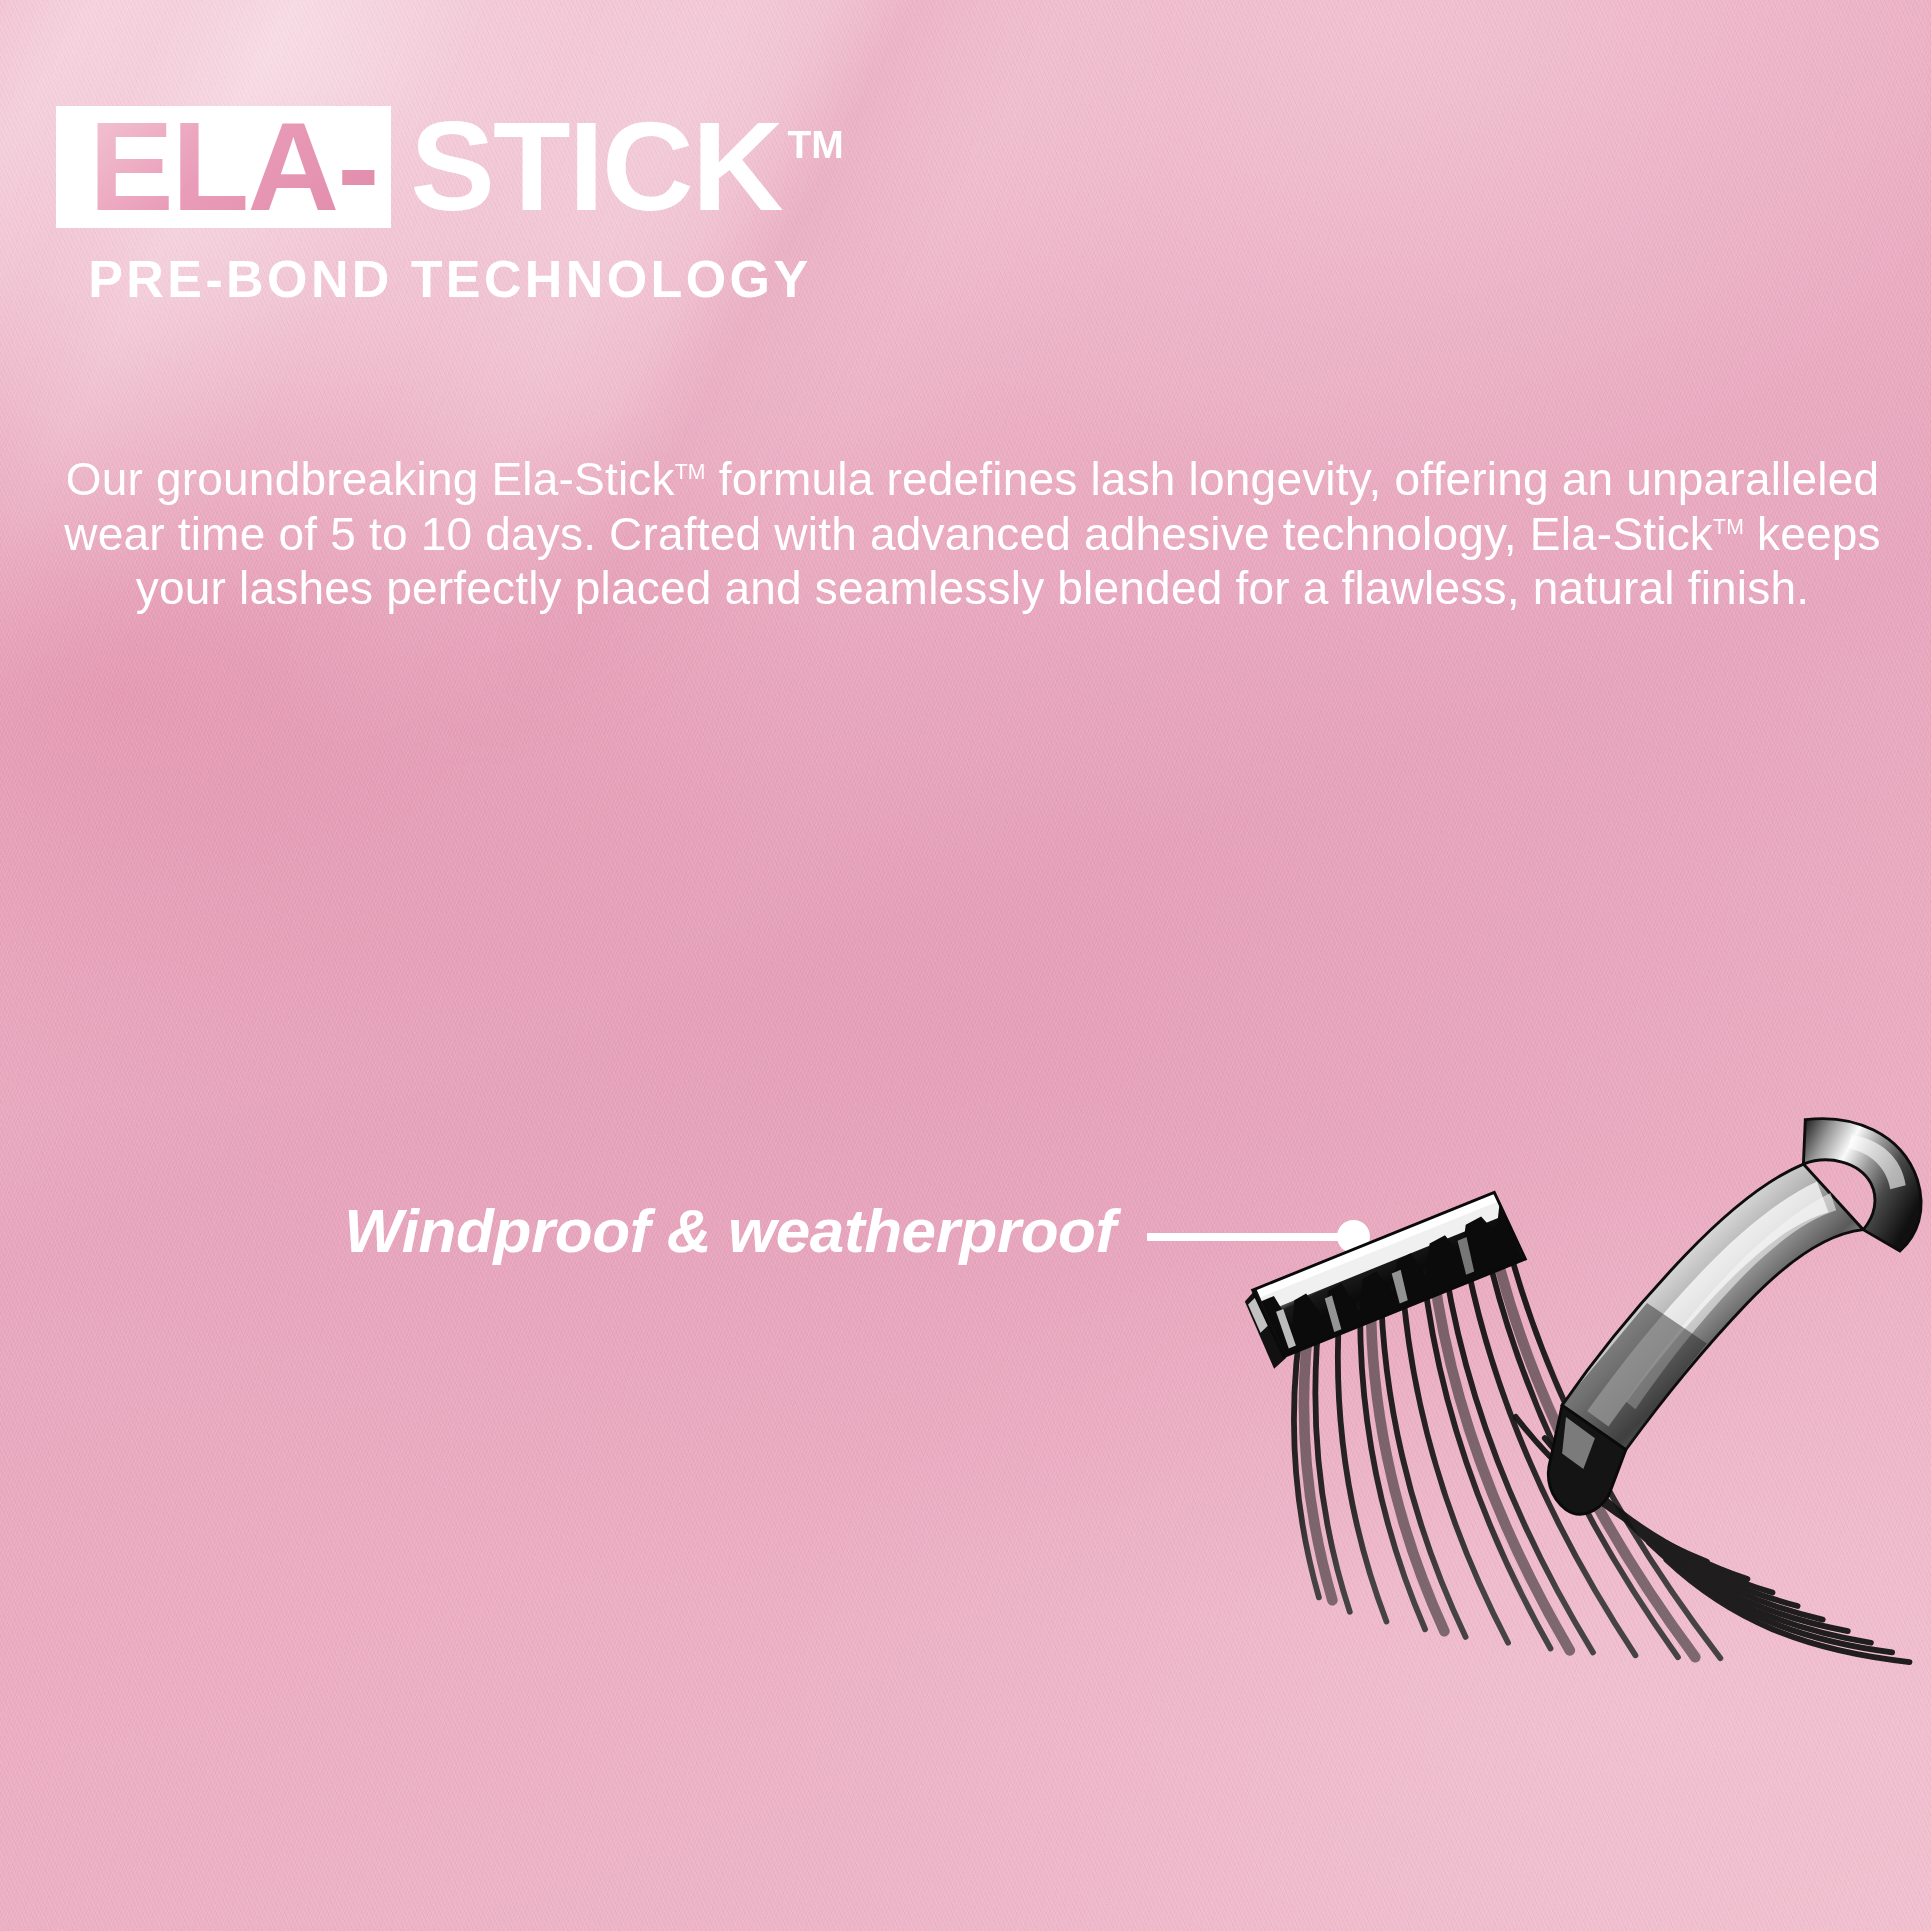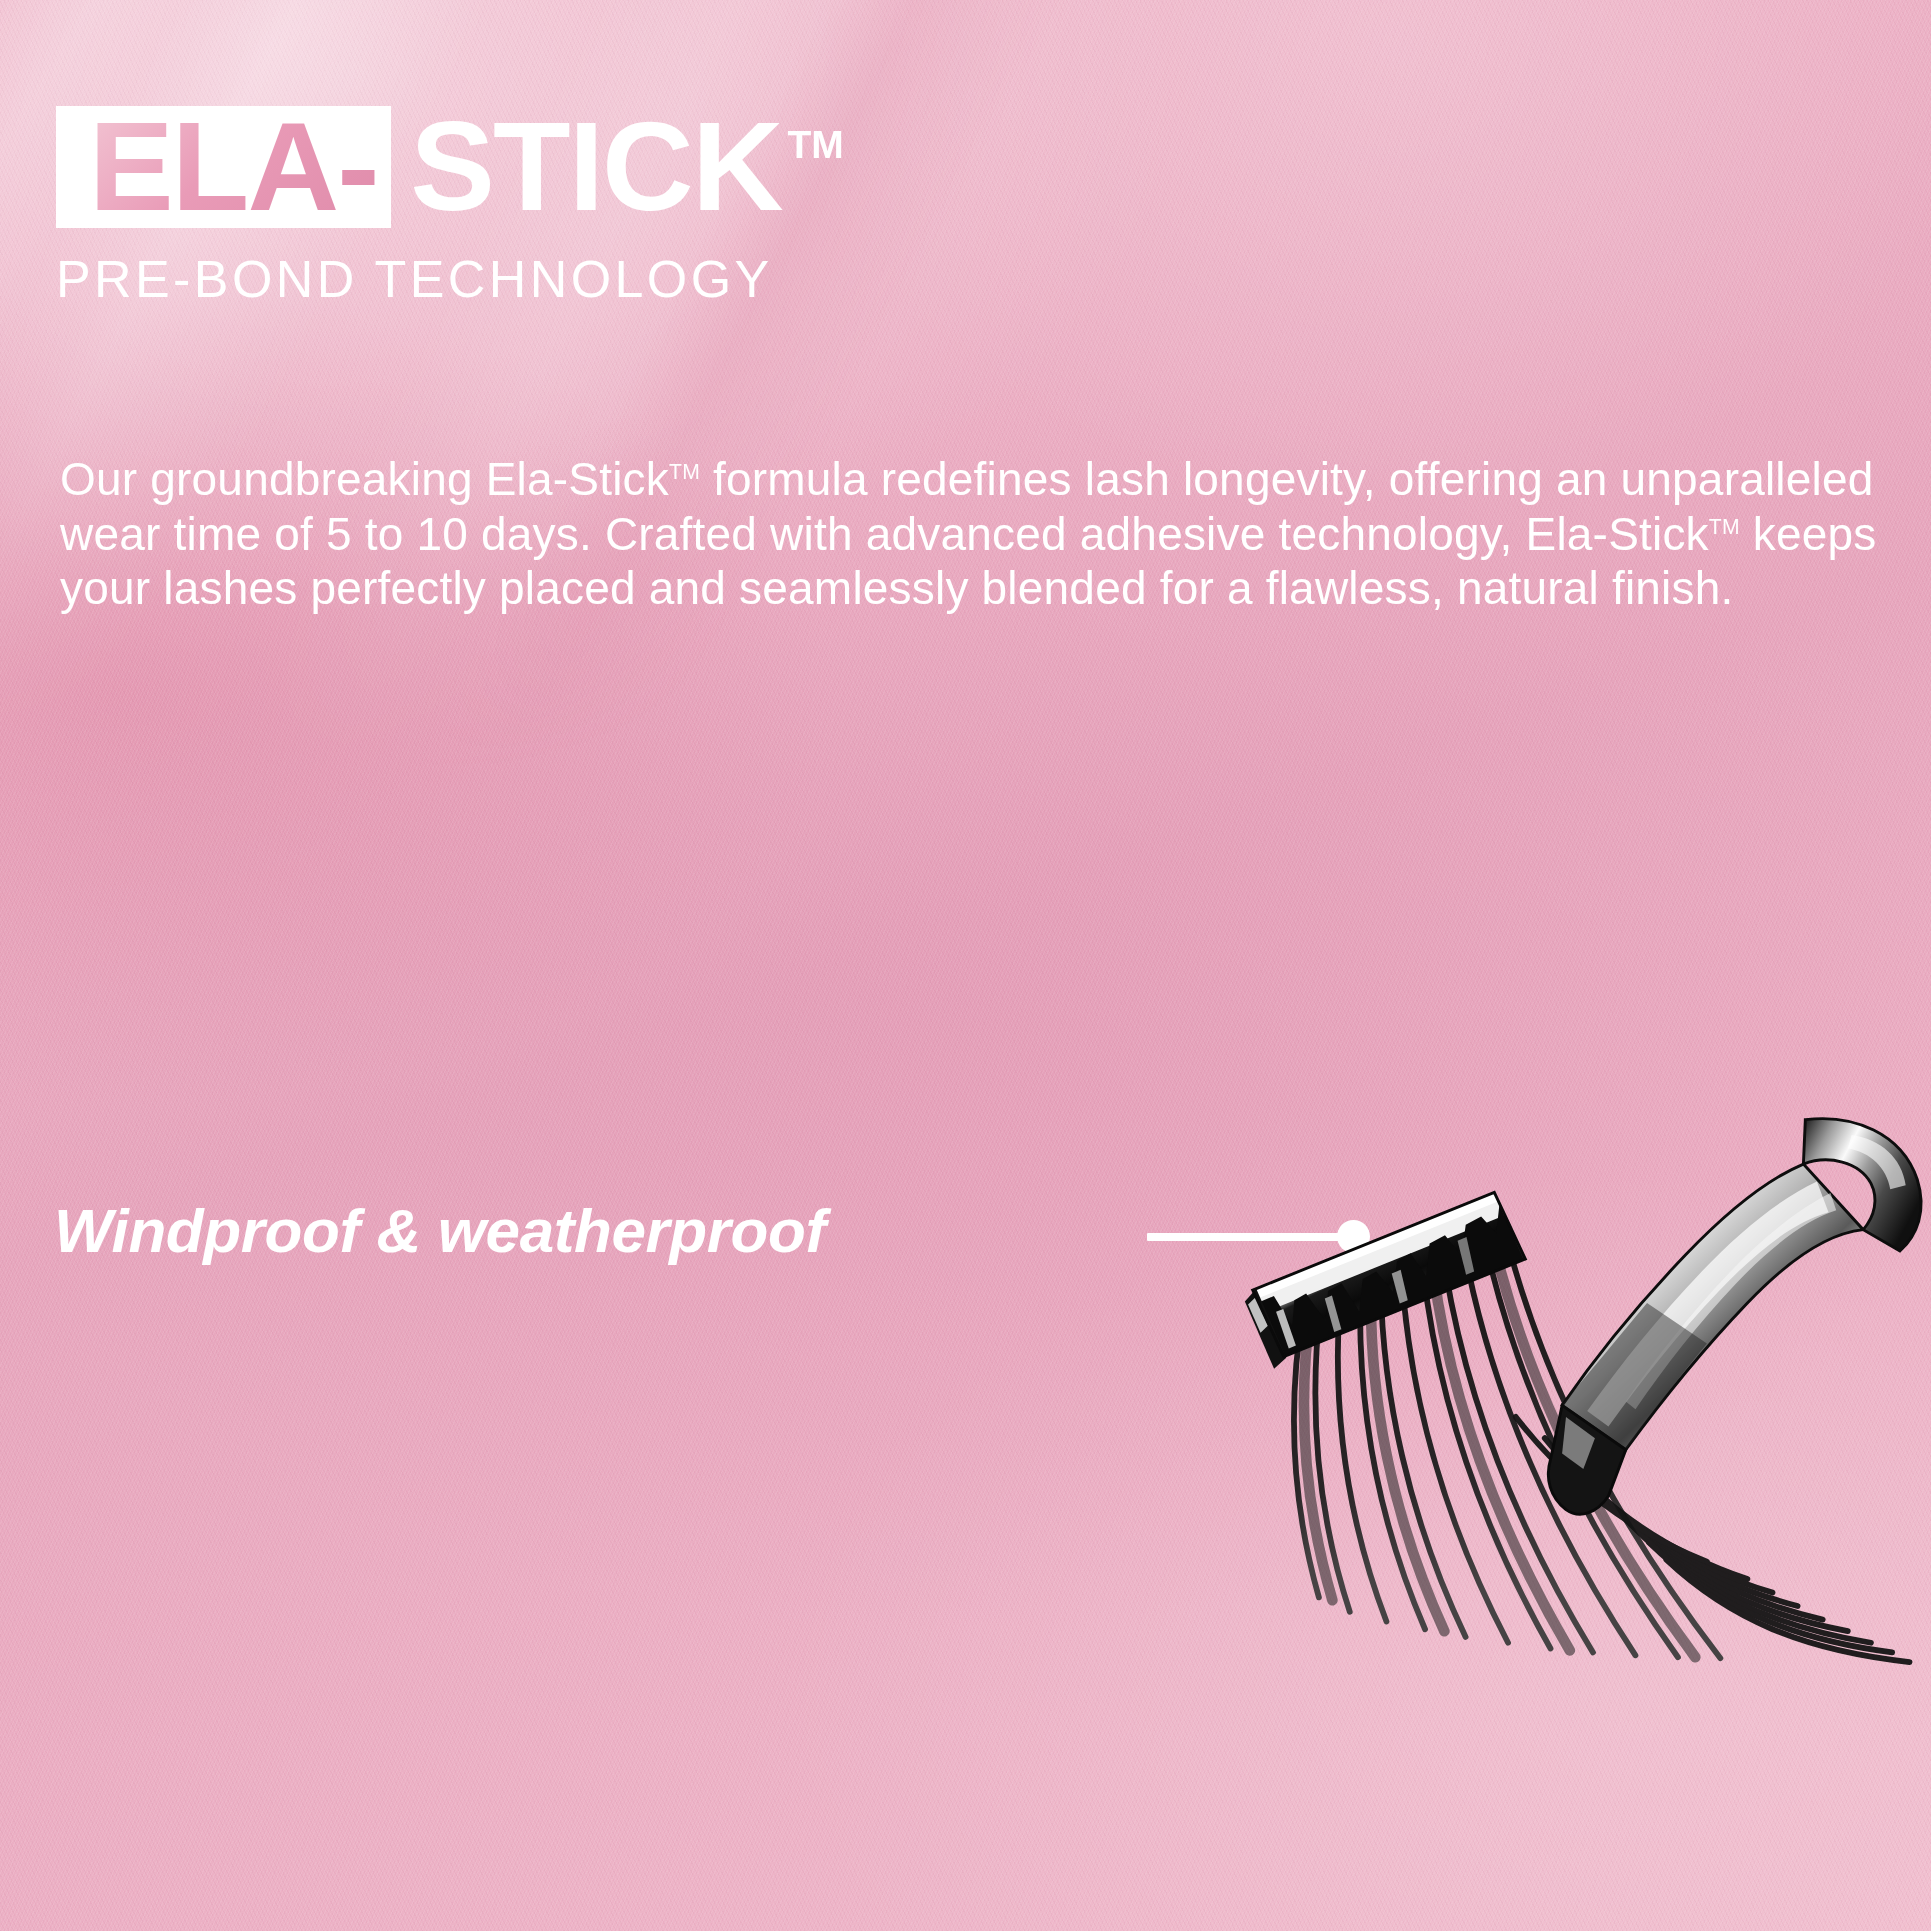--- a/index.html
+++ b/index.html
@@ -12,20 +12,21 @@
   
   #canvas{
     position:relative;width:1931px;height:1931px;overflow:hidden;
     background:
       radial-gradient(ellipse 1352px 869px at 18% 4%,  rgba(255,255,255,.34) 0%, rgba(255,255,255,0) 62%),
       radial-gradient(ellipse 869px 676px at 72% 2%,   rgba(255,255,255,.18) 0%, rgba(255,255,255,0) 70%),
       radial-gradient(ellipse 1062px 599px at 6% 36%,  rgba(214,112,146,.34) 0%, rgba(214,112,146,0) 68%),
       radial-gradient(ellipse 1448px 869px at 50% 52%, rgba(223,146,175,.40) 0%, rgba(223,146,175,0) 72%),
       radial-gradient(ellipse 1255px 772px at 85% 88%, rgba(255,255,255,.14) 0%, rgba(255,255,255,0) 70%),
       linear-gradient(160deg,#F0BACC 0%,#EDB2C6 24%,#E7A6BD 48%,#EBAEC3 68%,#F0BBCC 100%);
+    text-align: center;
   }
   
   #weave{
     position:absolute;inset:0;pointer-events:none;
     background-image:
       repeating-linear-gradient(115deg, rgba(255,255,255,.085) 0 1px, rgba(0,0,0,0) 1px 2.9px),
       repeating-linear-gradient(65deg,  rgba(160,70,105,.055) 0 1px, rgba(0,0,0,0) 1px 3.9px);
     mix-blend-mode:normal;
   }
   
@@ -57,21 +58,21 @@
   #stick-text{
     font-size:127px;font-weight:700;letter-spacing:-1.9px;color:#fff;
     line-height:.82;margin-left:19px;margin-top:7.7px;
   }
   #tm-mark{
     font-size:39px;font-weight:700;color:#fff;margin-top:17.4px;margin-left:5.8px;
     letter-spacing:0px;
   }
   #subtitle{
     margin-top:21px;margin-left:0px;
-    font-size:52px;font-weight:400;color:#fff;letter-spacing:3.4px;
+    font-size:52px;font-weight:700;color:#fff;letter-spacing:3.4px;
     white-space:nowrap;
   }
 
   
   #paragraph{
     position:absolute;left:60px;top:406px;width:1825px;
     font-size:46px;font-weight:300;color:#fff;line-height:1.19;
     letter-spacing:0.2px;
   }
   #paragraph sup{font-size:.46em;vertical-align:super;line-height:0;}

